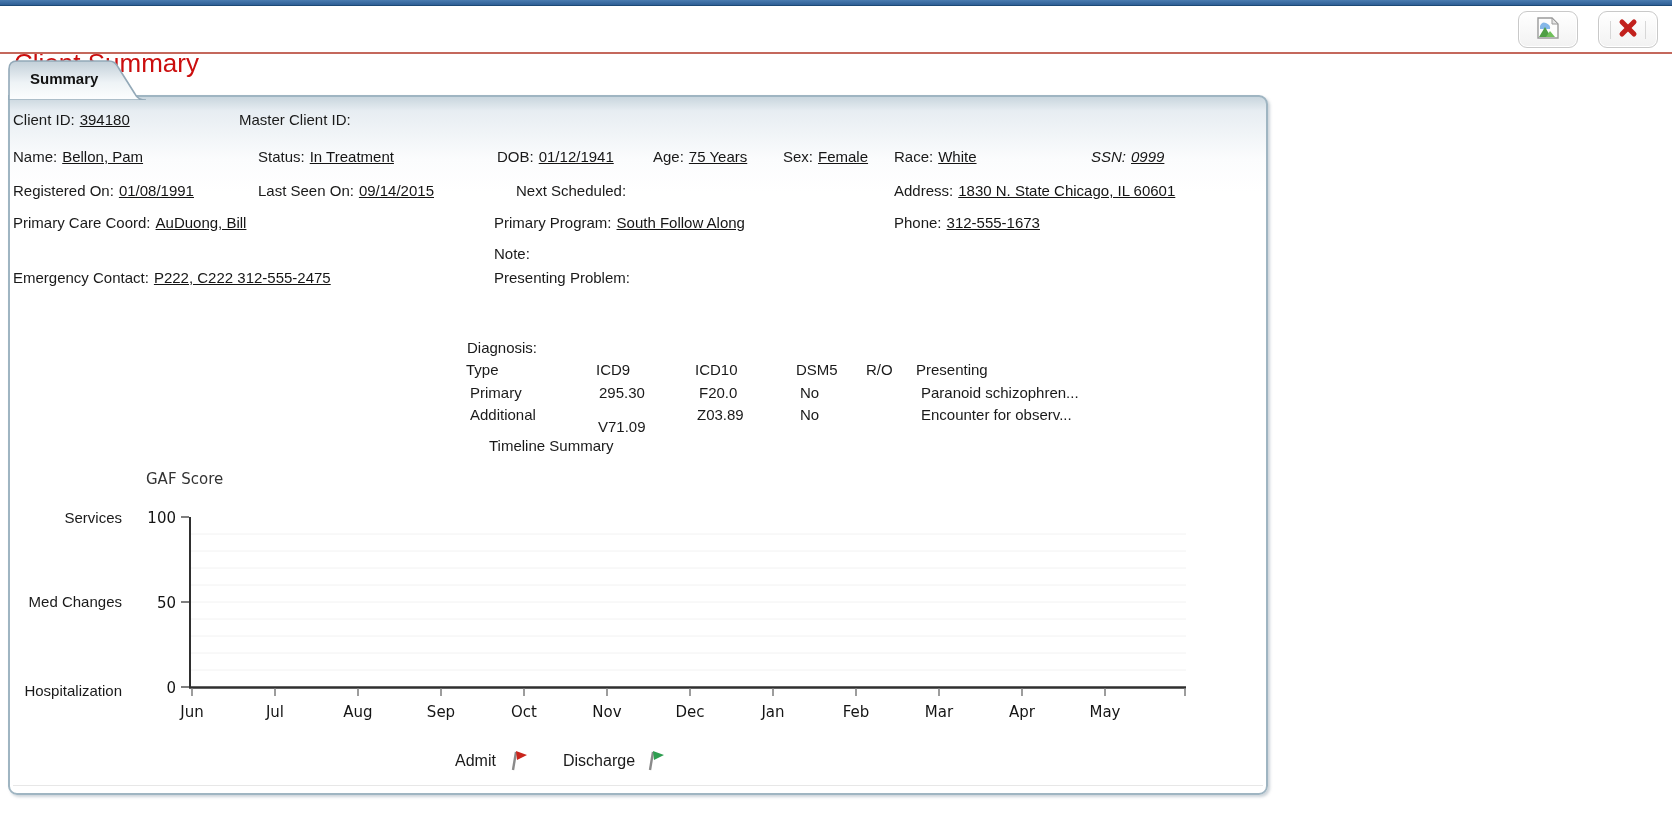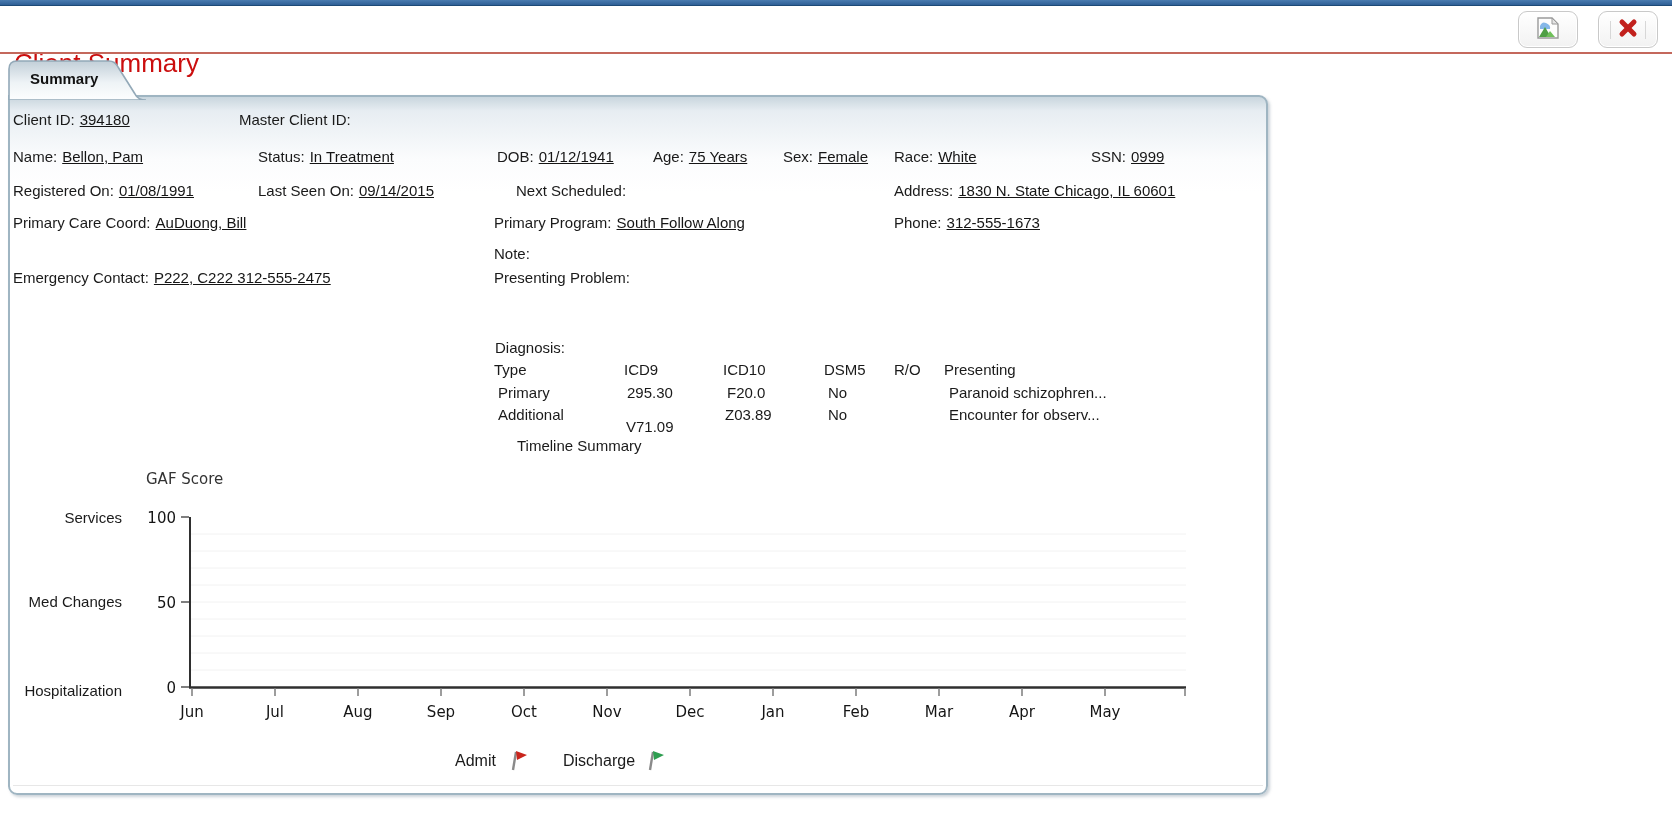--- a/index.html
+++ b/index.html
@@ -29,21 +29,21 @@
   .panel { position:absolute; left:8px; top:95px; width:1260px; height:700px;
            border:2px solid #9fb5c2; border-radius:0 9px 9px 9px;
            background:linear-gradient(180deg,#c9d6de 0px,#e7edf2 14px,#fbfcfd 62px,#ffffff 95px);
            box-shadow:2px 2px 3px rgba(110,130,145,0.35); }
   .panel-bottom-line { position:absolute; left:3px; right:3px; bottom:7px; height:1px; background:#e7e7e7; }
 
   .field { position:absolute; font-size:15px; white-space:nowrap; }
   .field .lab { color:#1a1a1a; }
   .field .val { color:#151515; text-decoration:underline; margin-left:5px; cursor:pointer; }
 
-  .dx-text { position:absolute; font-size:15px; white-space:nowrap;margin-left:28px; }
+  .dx-text { position:absolute; font-size:15px; white-space:nowrap; }
 
   .chart-title { position:absolute; left:146px; top:470px; font-size:15px; color:#333;
                  font-family:"DejaVu Sans", sans-serif; }
   .cat-label { position:absolute; left:12px; width:110px; text-align:right; font-size:15px; color:#1a1a1a; }
   .chart-svg { position:absolute; left:120px; top:460px; }
 
   .legend-text { position:absolute; font-size:16px; color:#1a1a1a; }
   .legend-flag { position:absolute; }
 </style>
 </head>
@@ -114,21 +114,21 @@
   </div>
   <div class="field" style="left:653px; top:148px;">
     <span class="lab">Age:</span><span class="val">75 Years</span>
   </div>
   <div class="field" style="left:783px; top:148px;">
     <span class="lab">Sex:</span><span class="val">Female</span>
   </div>
   <div class="field" style="left:894px; top:148px;">
     <span class="lab">Race:</span><span class="val">White</span>
   </div>
-  <div class="field" style="left:1091px; top:148px;">
+  <div class="field" style="left:1091px; top:148px;font-style:italic;">
     <span class="lab">SSN:</span><span class="val">0999</span>
   </div>
 
   <div class="field" style="left:13px; top:182px;">
     <span class="lab">Registered On:</span><span class="val">01/08/1991</span>
   </div>
   <div class="field" style="left:258px; top:182px;">
     <span class="lab">Last Seen On:</span><span class="val">09/14/2015</span>
   </div>
   <div class="field" style="left:516px; top:182px;">

